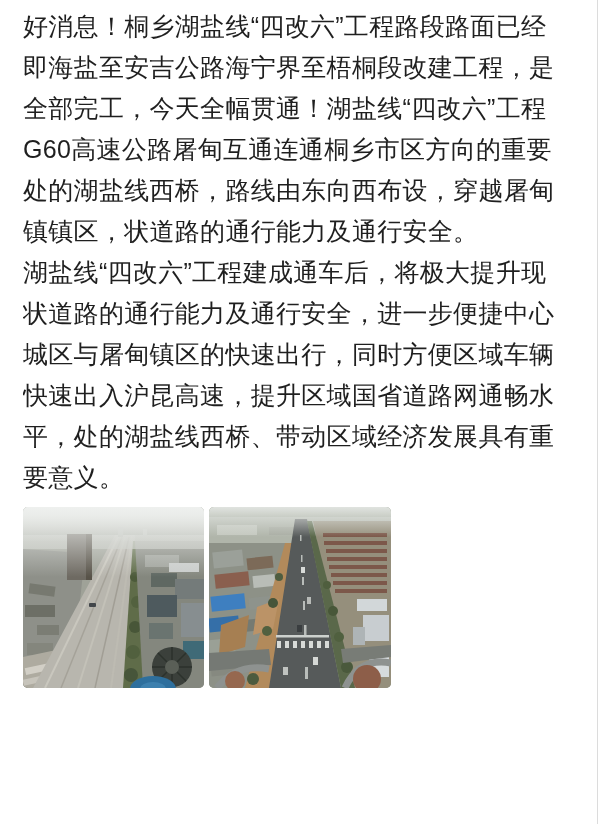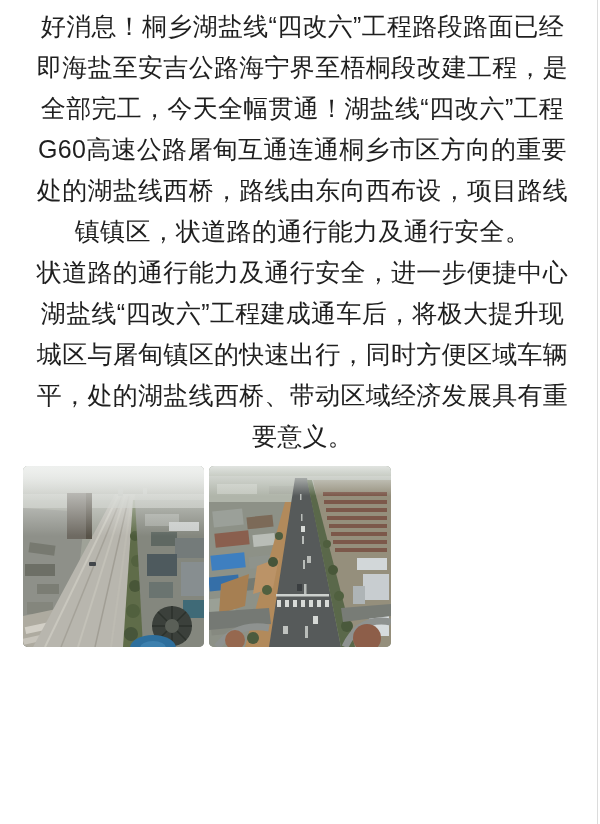--- a/index.html
+++ b/index.html
@@ -14,21 +14,20 @@
   .right-edge {
     position: absolute;
     top: 0;
     right: 2px;
     width: 1px;
     height: 100%;
     background: #dcdcdc;
   }
   .content {
     padding: 6px 18px 0 23px;
-    text-align: center;
   }
   .article-line {
     height: 41px;
     line-height: 41px;
     font-size: 25px;
     letter-spacing: 0.3px;
     color: #1f1f1f;
     white-space: nowrap;
     overflow: hidden;
   }
@@ -48,25 +47,26 @@
 </head>
 <body>
 
 <div class="right-edge"></div>
 
 <div class="content">
   <div class="article-line">好消息！桐乡湖盐线“四改六”工程路段路面已经</div>
   <div class="article-line">即海盐至安吉公路海宁界至梧桐段改建工程，是</div>
   <div class="article-line">全部完工，今天全幅贯通！湖盐线“四改六”工程</div>
   <div class="article-line">G60高速公路屠甸互通连通桐乡市区方向的重要</div>
-  <div class="article-line">处的湖盐线西桥，路线由东向西布设，项目路线</div>
+  <div class="article-line">处的湖盐线西桥，路线由东向西布设，穿越屠甸</div>
   <div class="article-line">镇镇区，状道路的通行能力及通行安全。</div>
+  <div class="article-line">湖盐线“四改六”工程建成通车后，将极大提升现</div>
   <div class="article-line">状道路的通行能力及通行安全，进一步便捷中心</div>
-  <div class="article-line">湖盐线“四改六”工程建成通车后，将极大提升现</div>
   <div class="article-line">城区与屠甸镇区的快速出行，同时方便区域车辆</div>
+  <div class="article-line">快速出入沪昆高速，提升区域国省道路网通畅水</div>
   <div class="article-line">平，处的湖盐线西桥、带动区域经济发展具有重</div>
   <div class="article-line">要意义。</div>
 
   <div class="photo-row">
 
     <div class="photo" style="width:181px;height:181px;">
       <svg width="181" height="181" viewBox="0 0 181 181">
         <defs>
           <linearGradient id="skyL" x1="0" y1="0" x2="0" y2="1">
             <stop offset="0" stop-color="#eceeec"></stop>

